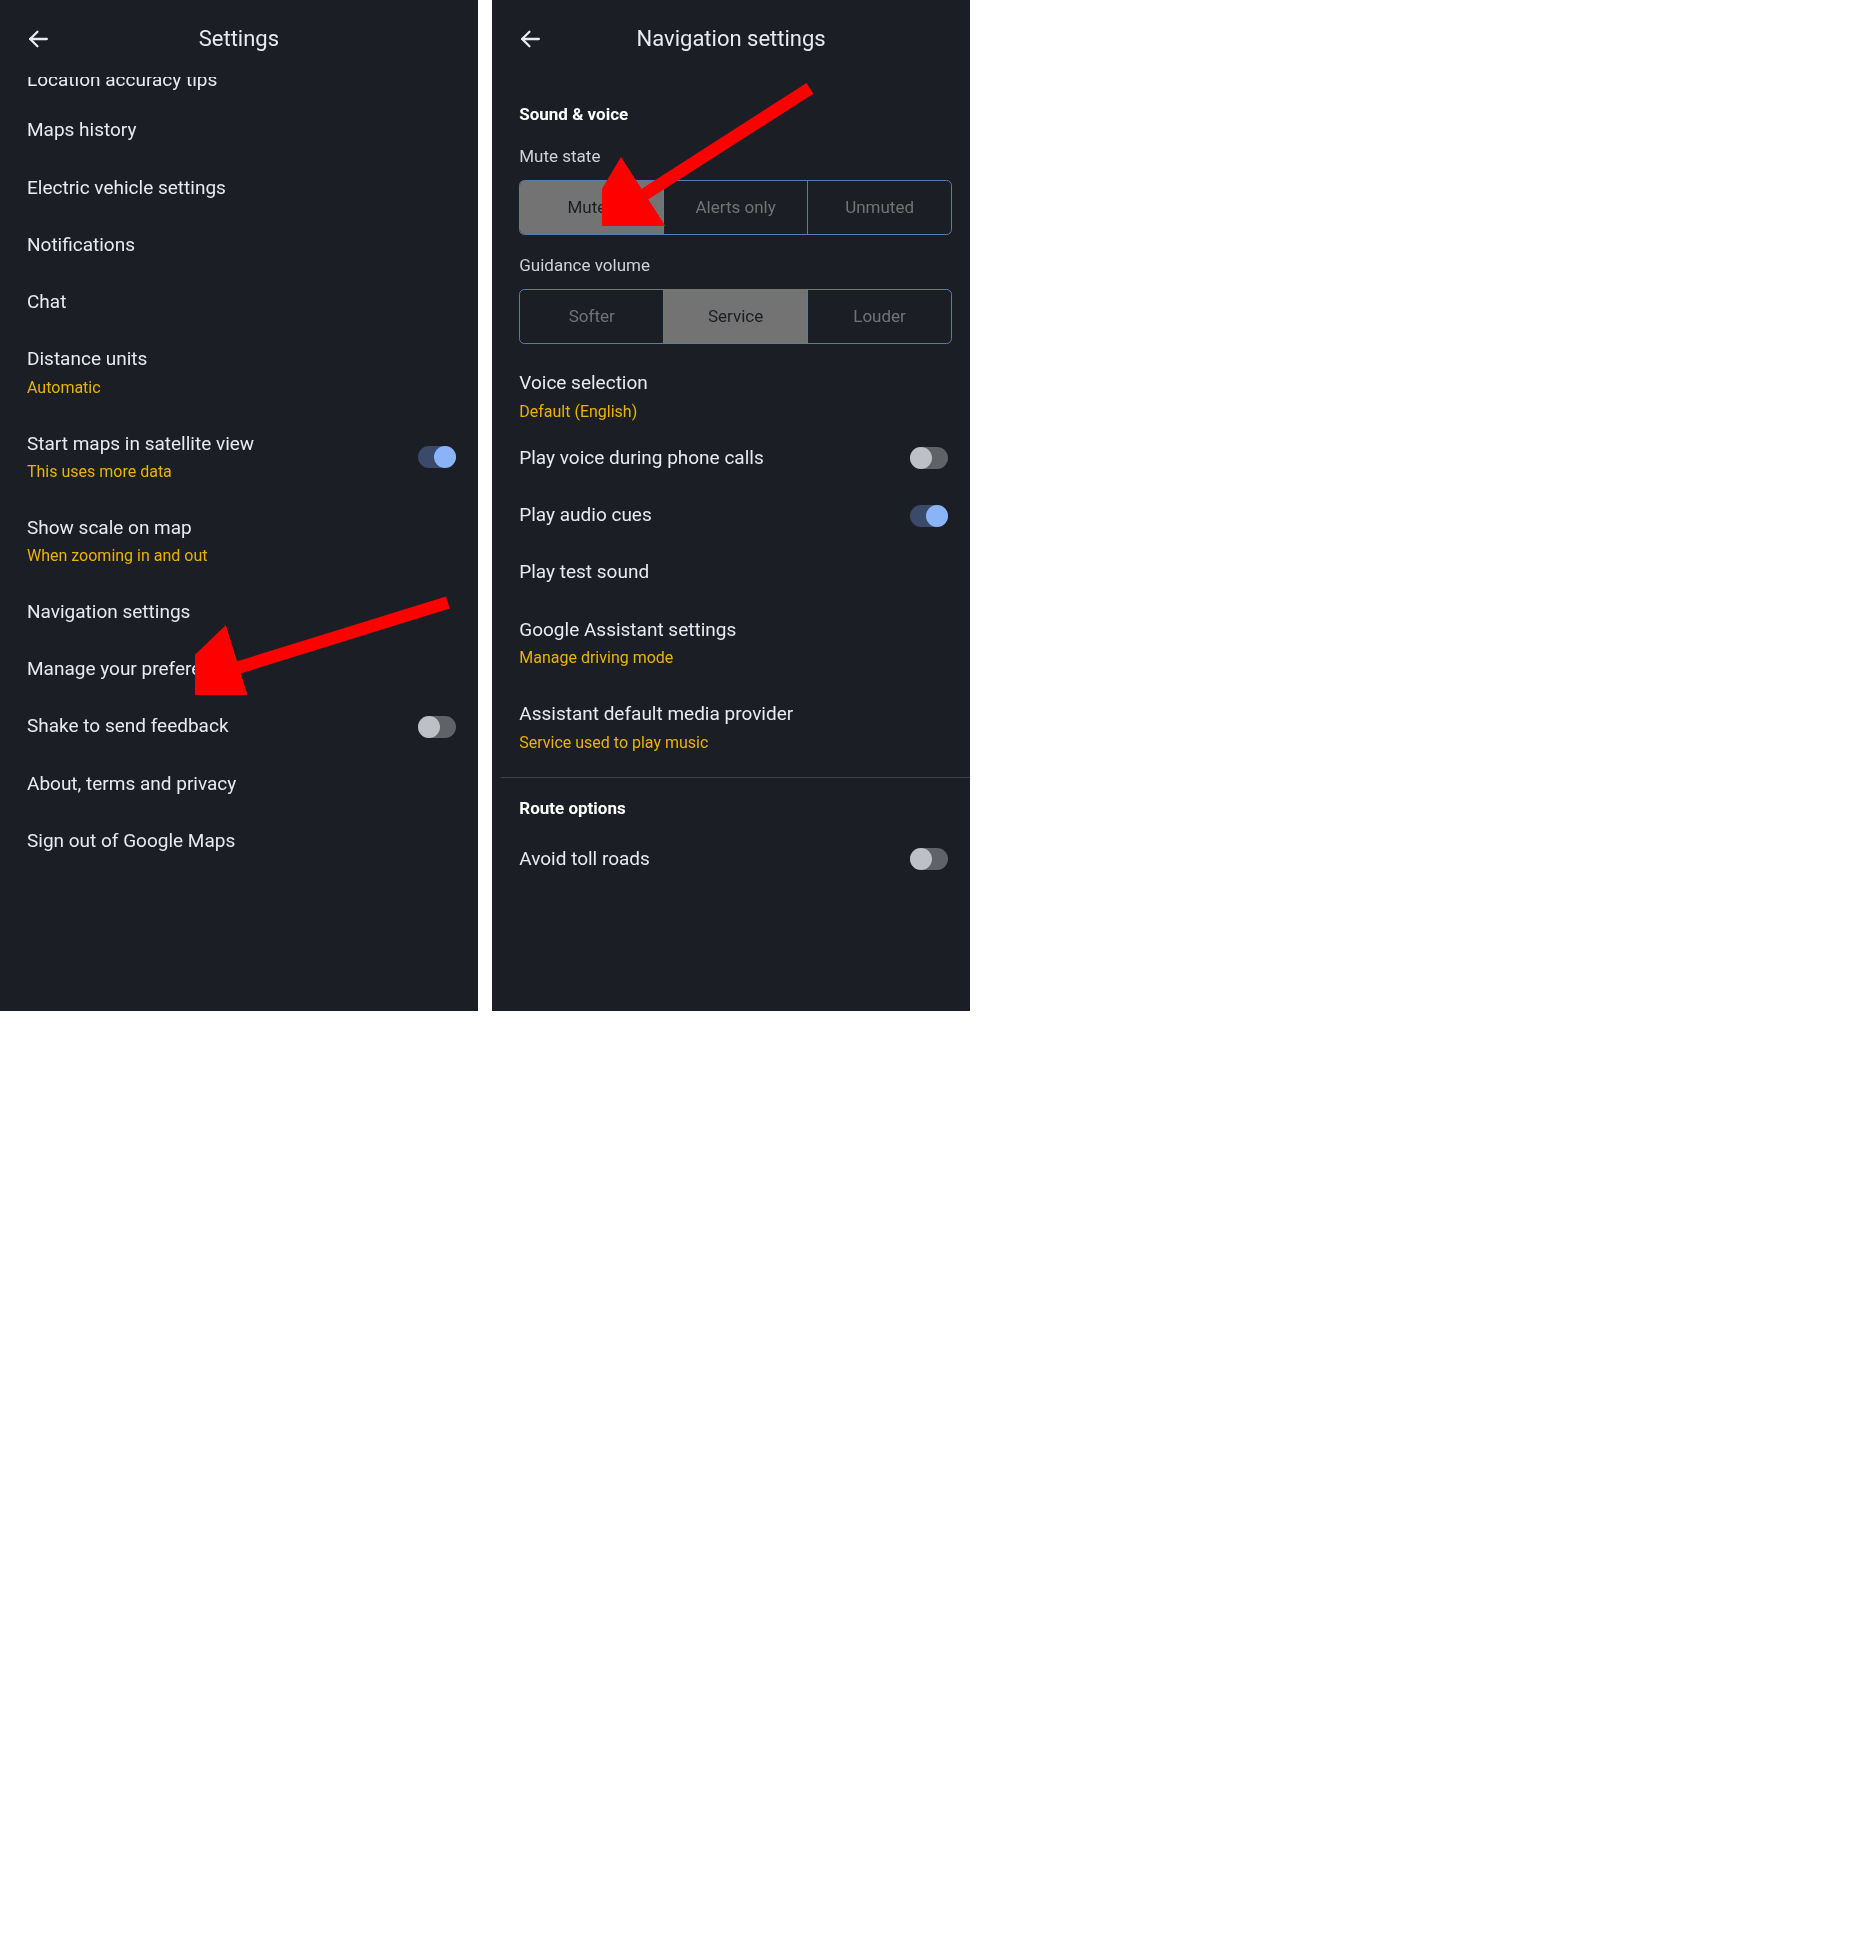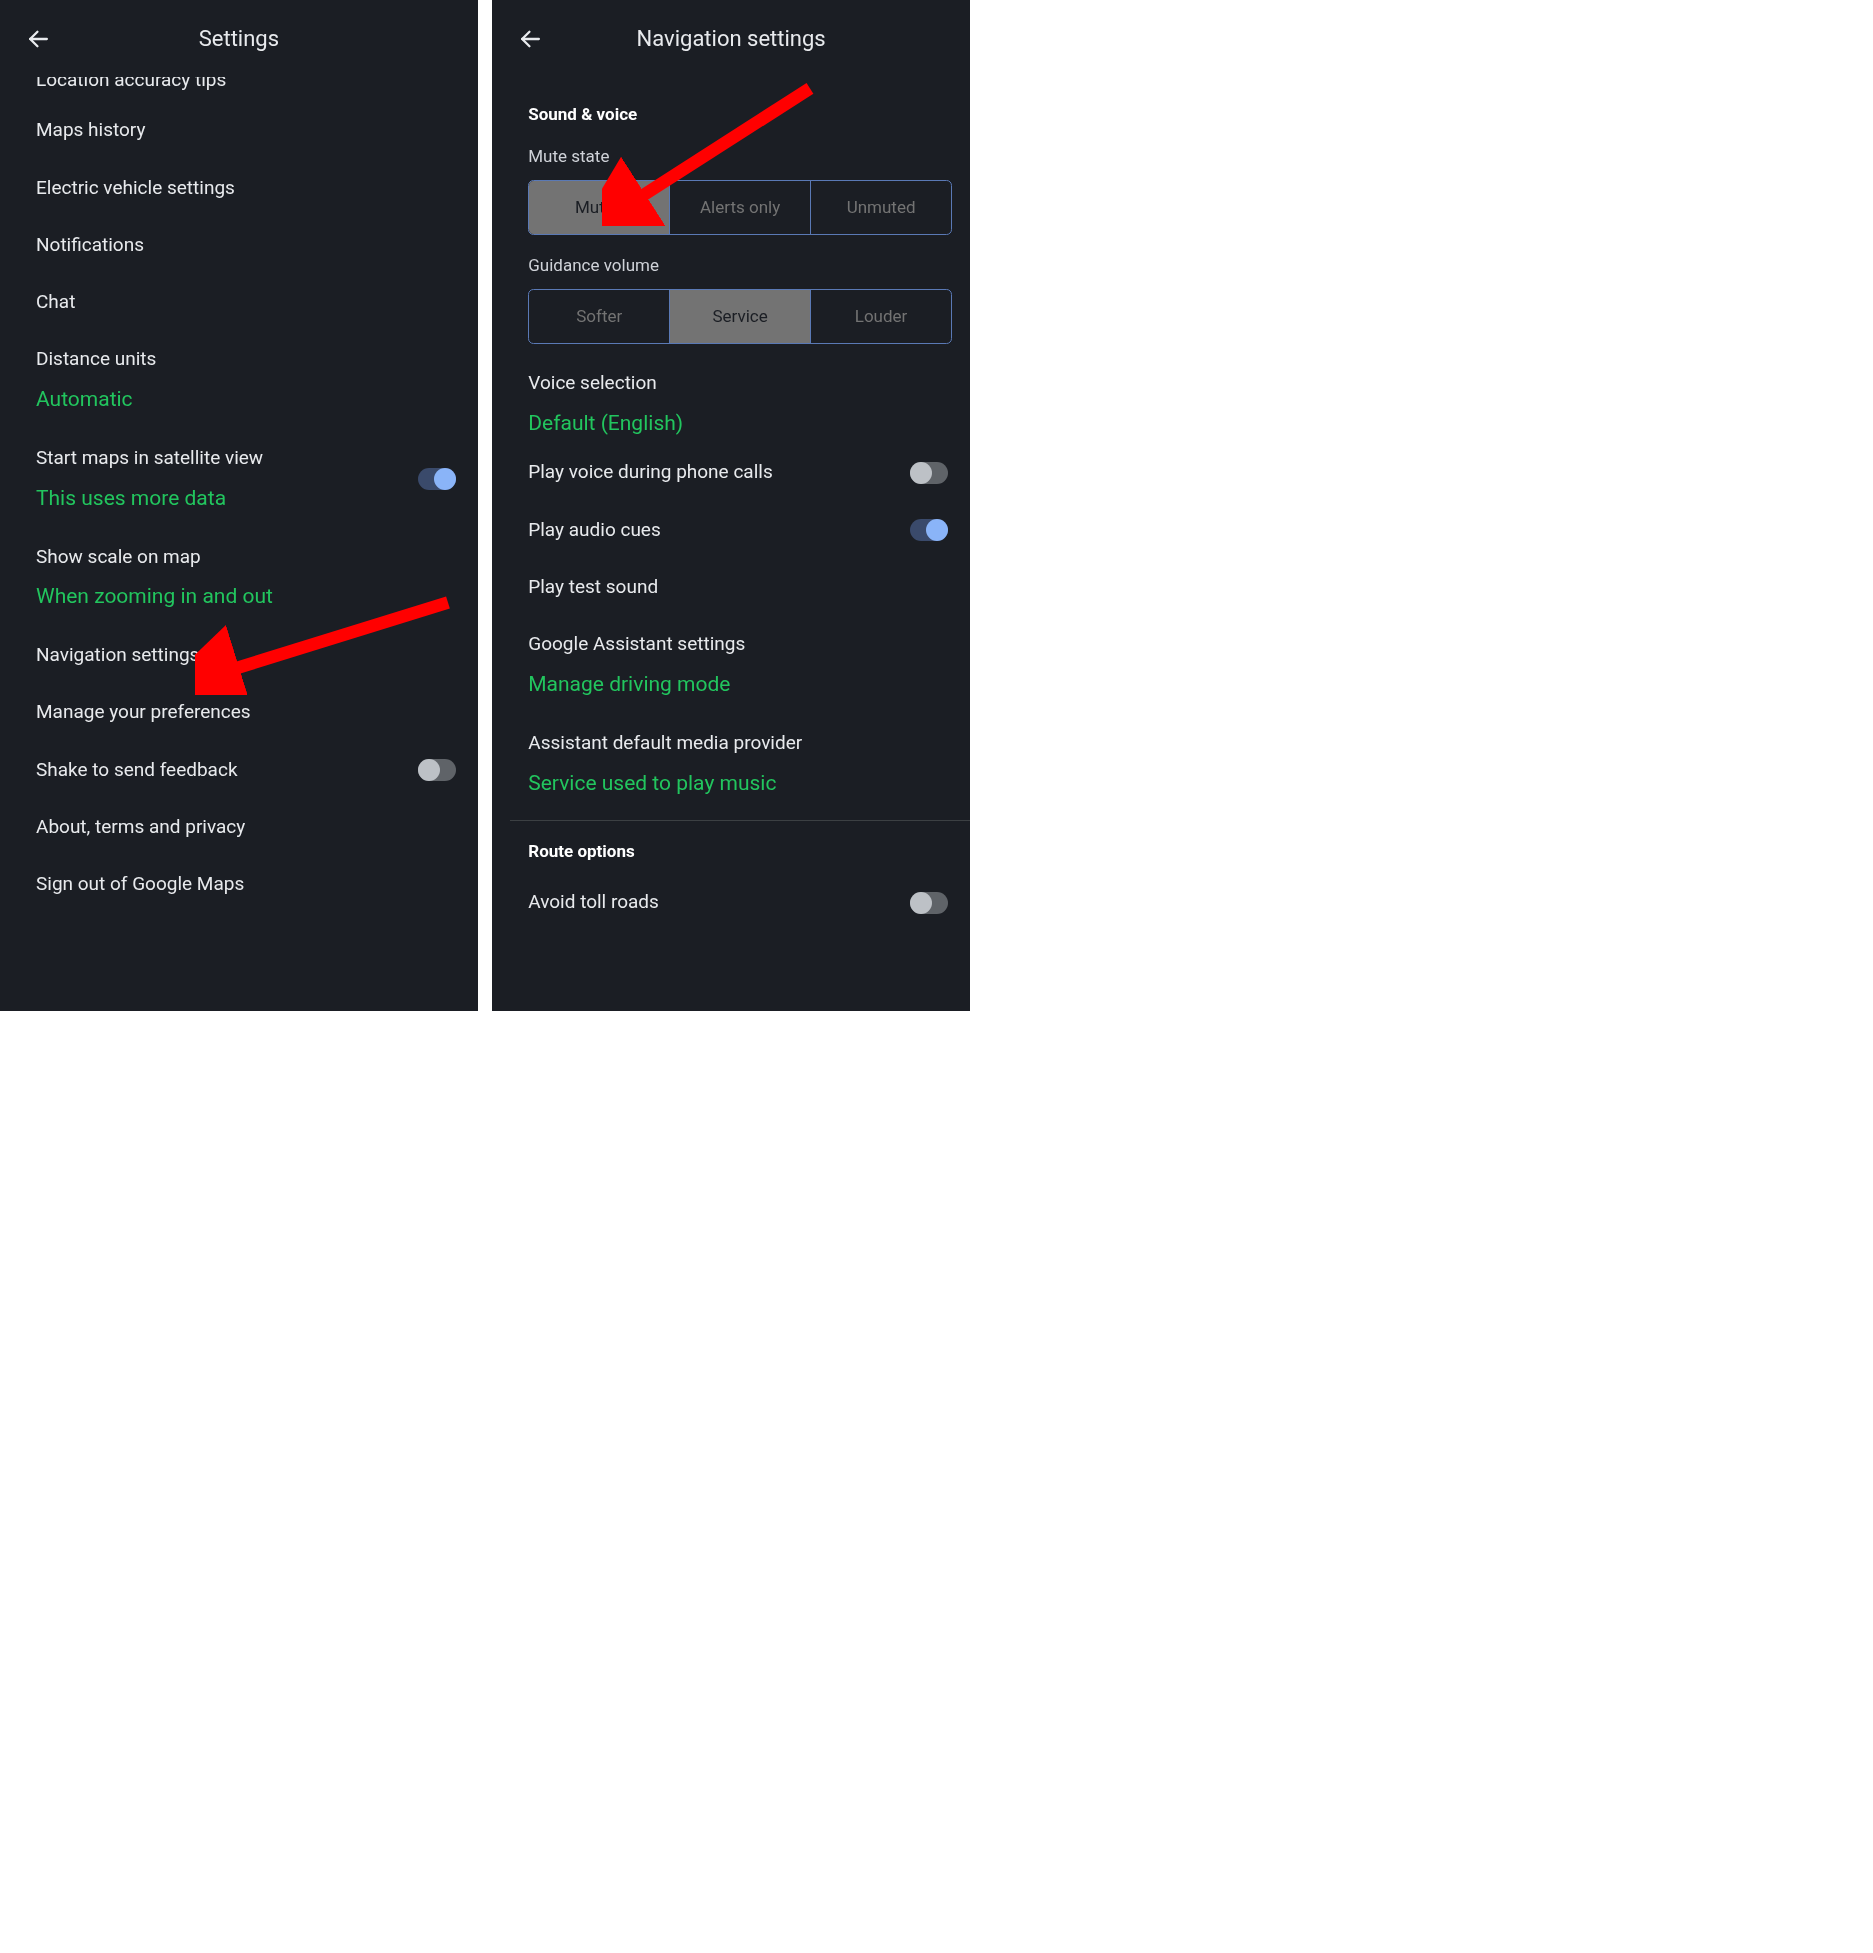--- a/index.html
+++ b/index.html
@@ -37,21 +37,21 @@
   }
   .back-icon-wrap svg { width: 25px; height: 25px; }
   .topbar-title {
     width: 100%;
     text-align: center;
     font-size: 22px;
     color: #e8eaed;
     font-weight: 400;
   }
   .content {
-    padding: 0 0 0 18px;
+    padding: 0 0 0 9px;
   }
   .truncated-row {
     height: 25px;
     overflow: hidden;
     position: relative;
   }
   .truncated-row .row-title {
     position: absolute;
     bottom: 9px;
   }
@@ -64,23 +64,23 @@
   .row-text {
     display: flex;
     flex-direction: column;
   }
   .row-title {
     font-size: 19px;
     color: #e8eaed;
     line-height: 1.3;
   }
   .row-sub {
-    font-size: 21px;
-    color: #22c55e;
-    margin-top: 14px;
+    font-size: 16px;
+    color: #eab308;
+    margin-top: 6px;
     line-height: 1.3;
   }
   .toggle {
     width: 38px;
     height: 22px;
     border-radius: 11px;
     position: relative;
     flex-shrink: 0;
   }
   .toggle .knob {

